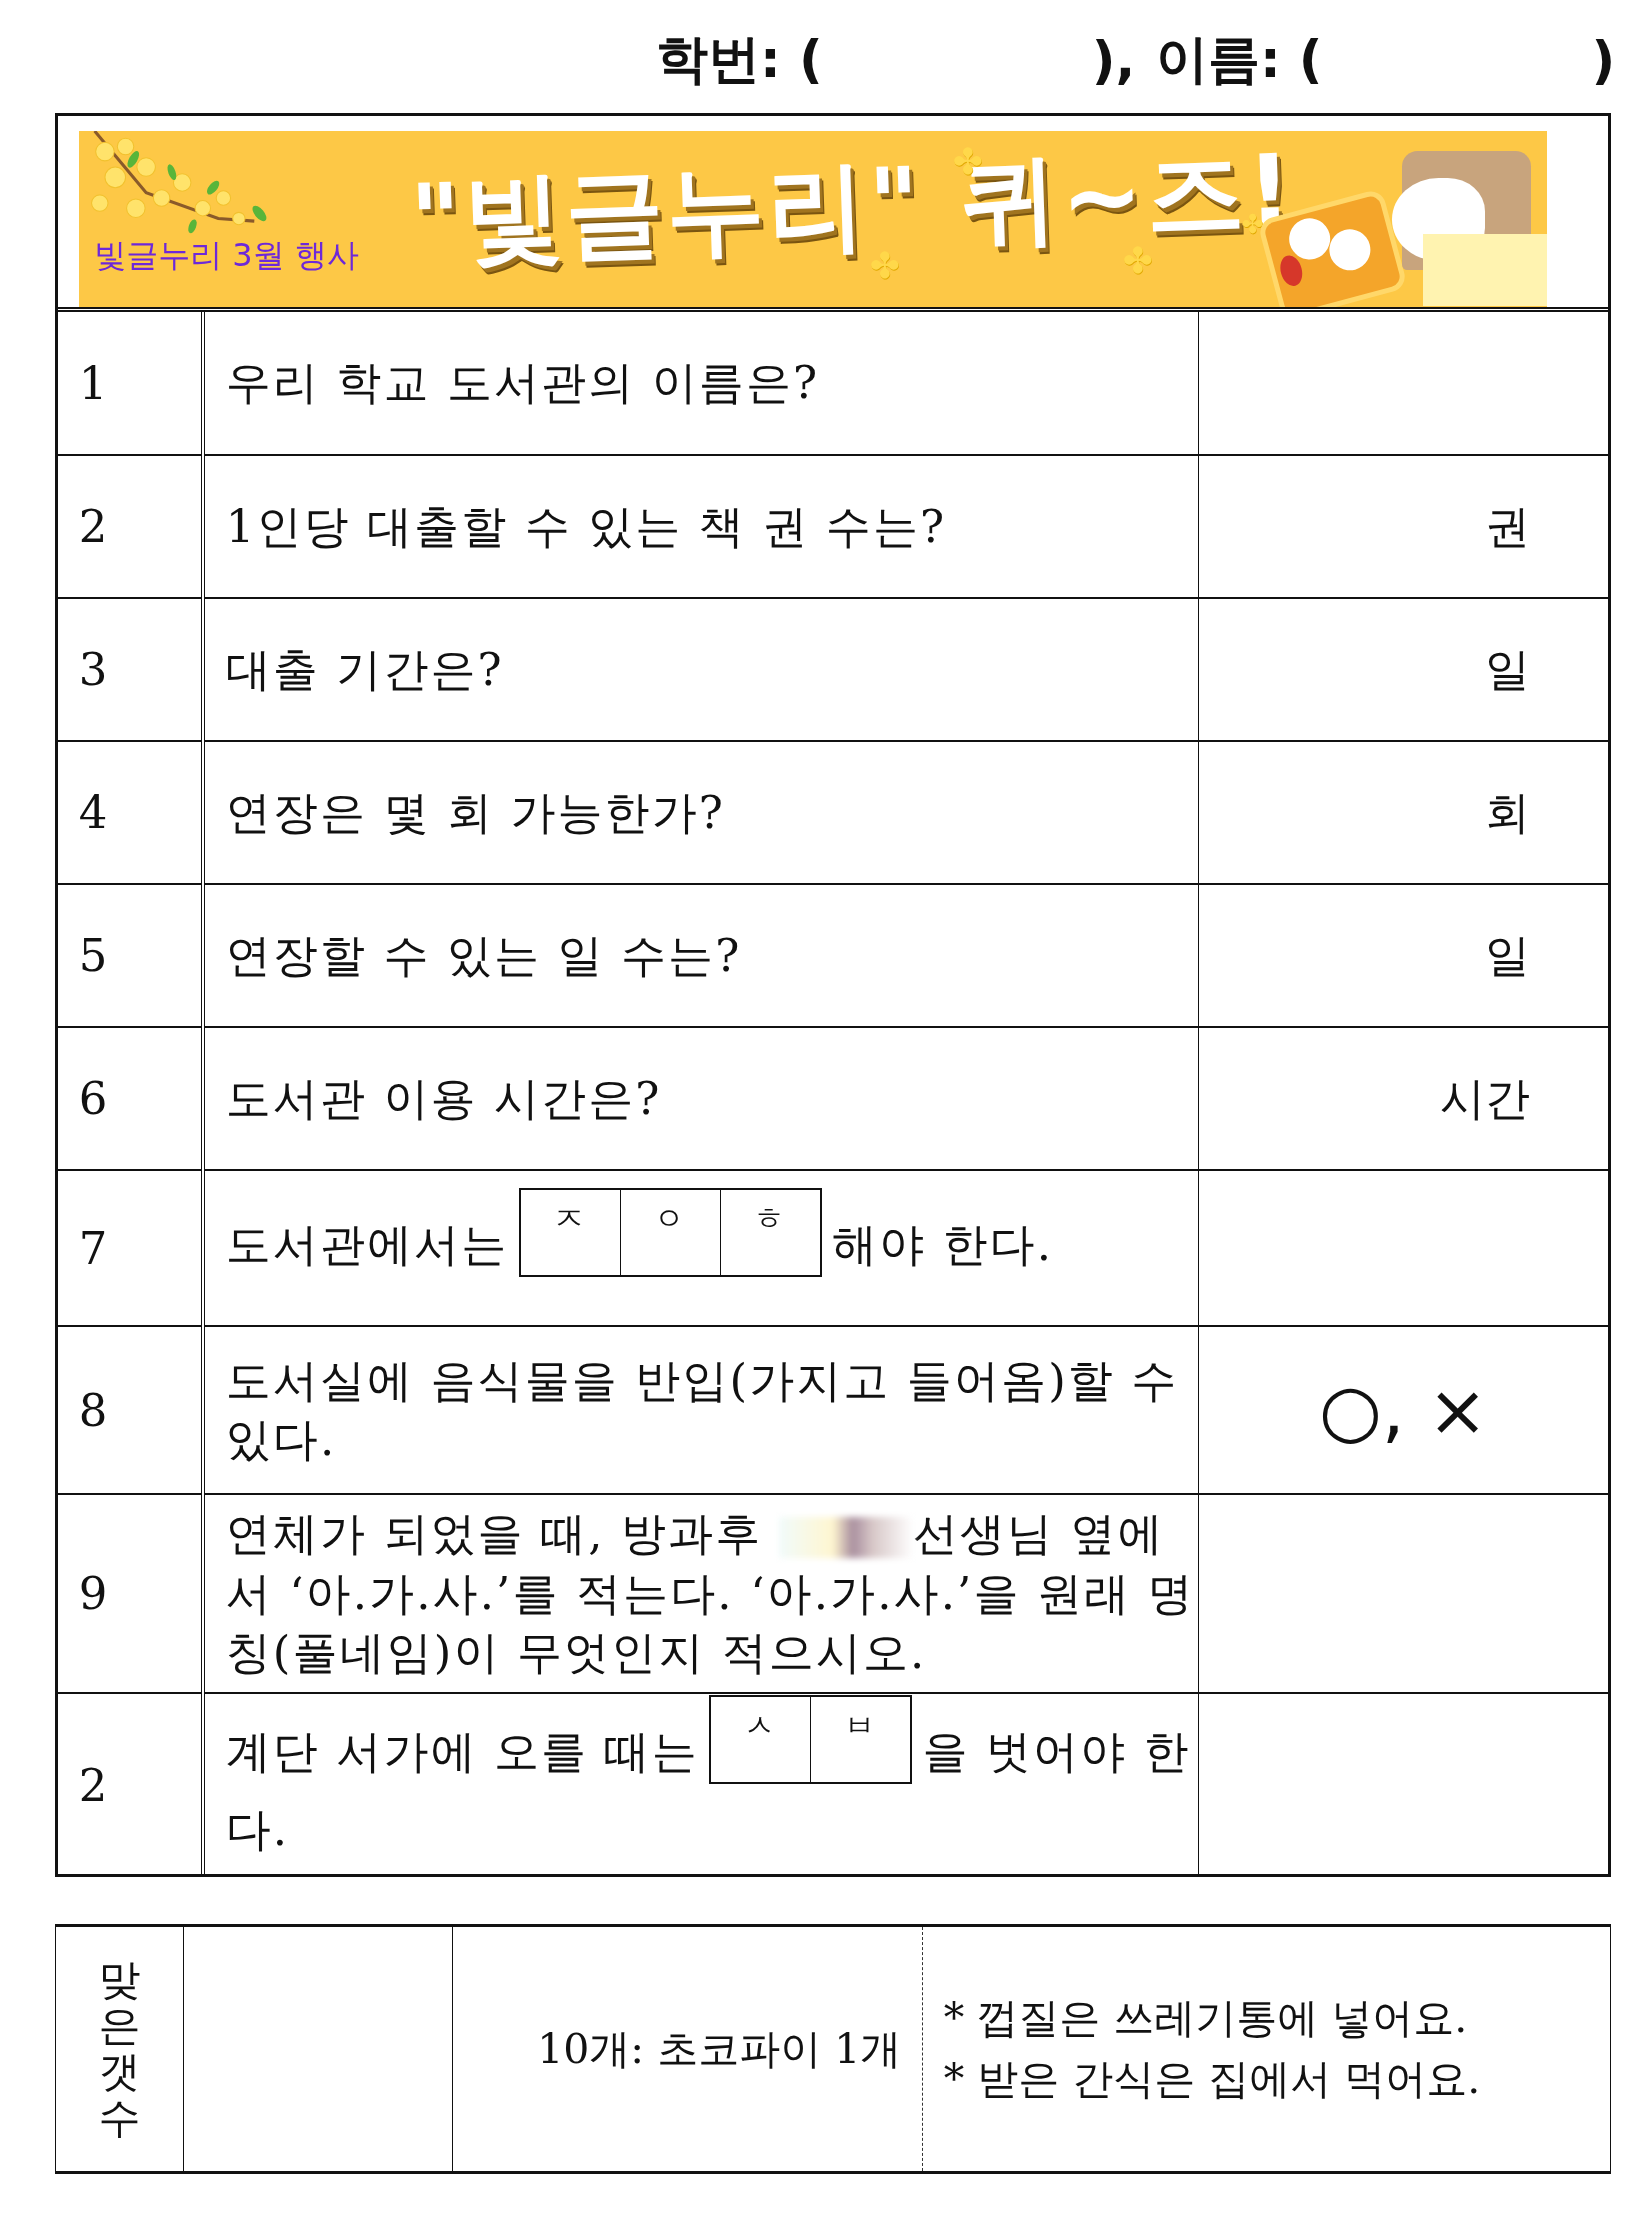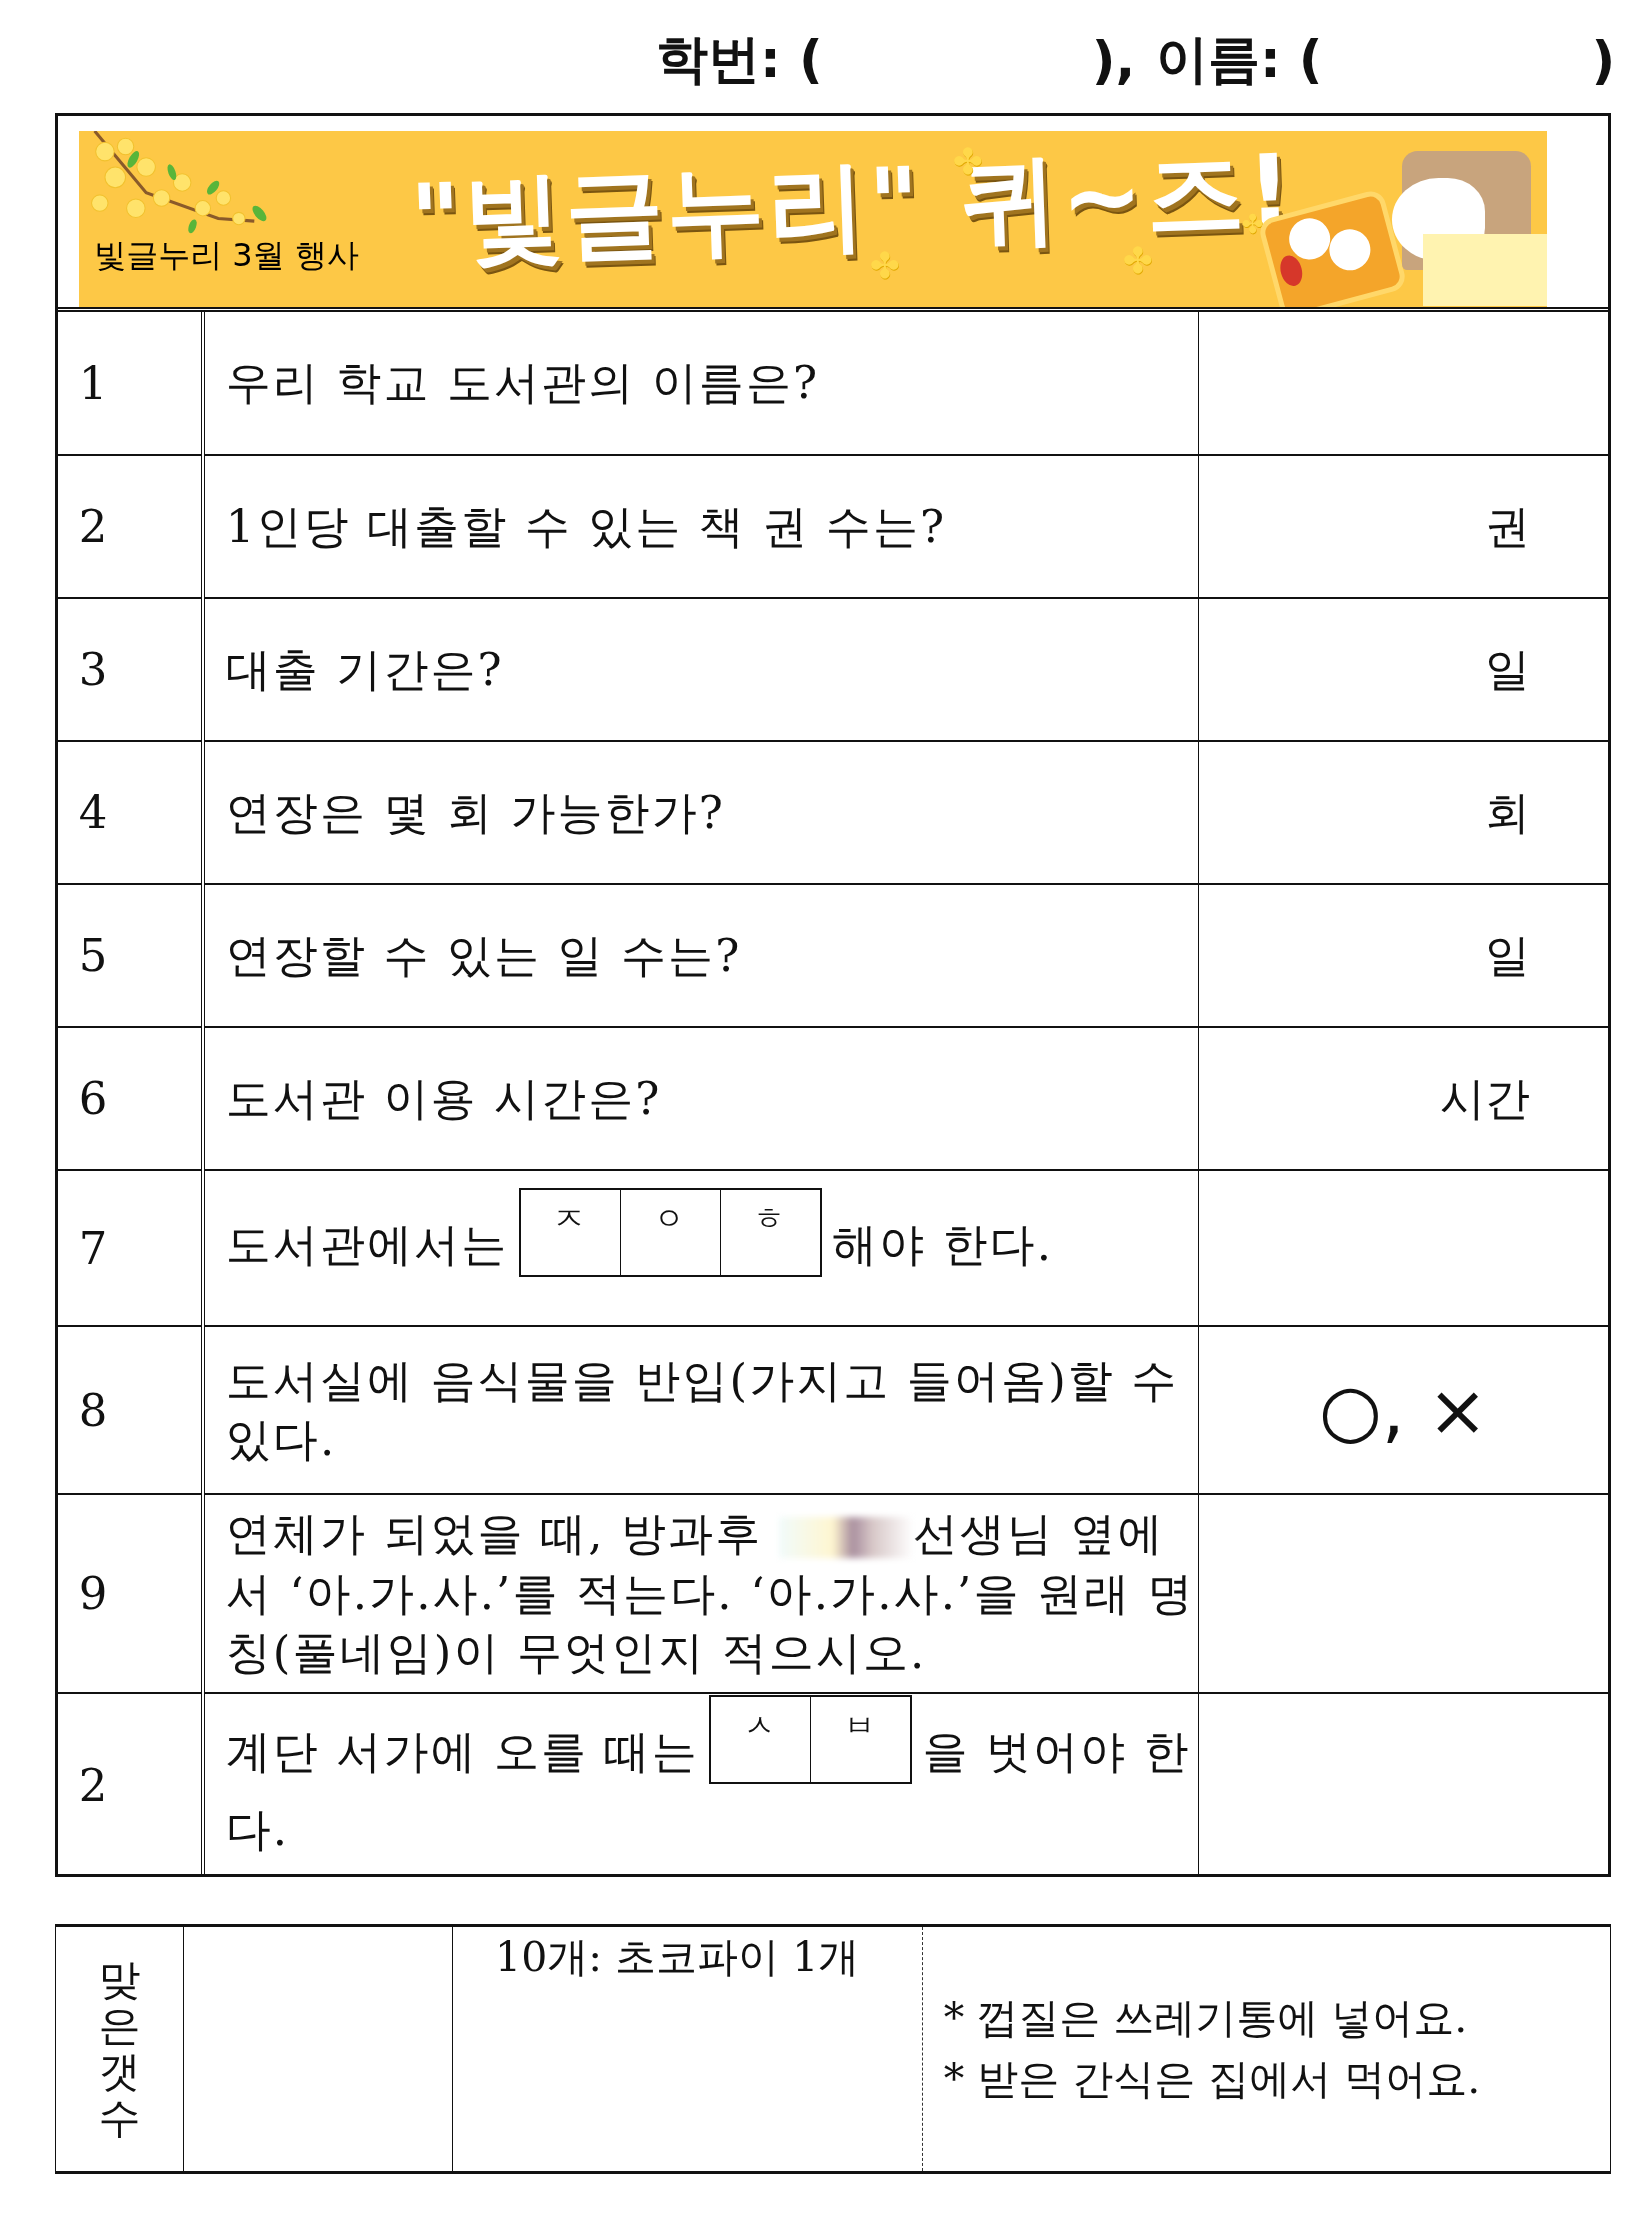--- a/index.html
+++ b/index.html
@@ -5,21 +5,21 @@
   html, body { margin: 0; padding: 0; background: #ffffff; }
   body { width: 1646px; height: 2216px; position: relative; font-family: "DejaVu Serif", "Liberation Serif", serif; color: #111; overflow: hidden; }
   .header-line { position: absolute; top: 20.7px; left: 656px; width: 972px; height: 78px; font-family: "DejaVu Sans", "Liberation Sans", sans-serif; font-weight: bold; font-size: 52px; white-space: pre; display: flex; align-items: center; }
   .header-line span { display: inline-block; }
   .blank { display: inline-block; }
 
   .quiz-frame { position: absolute; left: 55px; top: 113px; width: 1556px; height: 1764px; border: 3.6px solid #111; box-sizing: border-box; }
   .banner-cell { position: absolute; left: 0; top: 0; width: 100%; height: 196px; border-bottom: 5.2px double #111; box-sizing: border-box; background: #fff; }
   .banner { position: absolute; left: 20.7px; top: 14.5px; width: 1468px; height: 176px; background: #fdc846; overflow: hidden; }
   .banner .branch { position: absolute; left: 5.2px; top: 0; width: 217px; height: 103px; }
-  .banner .subtitle { position: absolute; left: 15.5px; top: 103px; font-family: "DejaVu Sans", "Liberation Sans", sans-serif; font-size: 32px; color: #000000; }
+  .banner .subtitle { position: absolute; left: 15.5px; top: 103px; font-family: "DejaVu Sans", "Liberation Sans", sans-serif; font-size: 32px; color: #6d28d9; }
   .banner .title { position: absolute; left: 331px; top: 10.3px; font-family: "DejaVu Sans", "Liberation Sans", sans-serif; font-weight: bold; font-size: 98px; color: #fff; letter-spacing: 3.1px; text-shadow: 3.1px 4.1px 0 #a0741f, 4.1px 6.2px 0 #7a5510; transform: rotate(-2deg); }
   .banner .flower { position: absolute; color: #ffd84a; font-size: 36px; text-shadow: 0.5px 0.5px 0 #e0a800; }
   .banner .lunchbox { position: absolute; left: 1189px; top: 72px; width: 119px; height: 93px; background: #f4a52a; border-radius: 15.5px; transform: rotate(-15deg); border: 5.2px solid #ffd86a; }
   .banner .face { position: absolute; width: 41px; height: 41px; border-radius: 50%; background: #fff; }
   .banner .dog { position: absolute; left: 1323px; top: 20.7px; width: 129px; height: 119px; background: #c8a47d; border-radius: 15.5px 15.5px 5.2px 5.2px; }
   .banner .dog-face { position: absolute; left: 1313px; top: 47px; width: 93px; height: 83px; background: #ffffff; border-radius: 50% 40% 40% 50%; }
   .banner .napkin { position: absolute; left: 1344px; top: 103px; width: 134px; height: 72px; background: #fff3b0; }
 
   table.quiz { position: absolute; left: 0; top: 196px; width: 100%; border-collapse: collapse; table-layout: fixed; }
   table.quiz td { border-bottom: 2.6px solid #111; vertical-align: middle; font-size: 45px; padding: 0; }
@@ -29,21 +29,21 @@
   td.answer { text-align: right; padding-right: 78px !important; }
   td.answer.ox { text-align: center; padding-right: 0 !important; font-size: 72px; font-family: "DejaVu Sans", sans-serif; }
   .box-group { display: inline-flex; vertical-align: middle; position: relative; top: -15.5px; border: 2.1px solid #111; margin: 0 10.3px; }
   .box-group span { display: inline-block; width: 99px; height: 85px; border-right: 1.6px solid #111; text-align: center; font-size: 31px; line-height: 57px; font-family: "DejaVu Sans", sans-serif; }
   .box-group span:last-child { border-right: none; }
   .blur { display: inline-block; width: 134px; height: 41px; background: linear-gradient(90deg, #f1fbfb, #fff6d0 40%, #a98f9f 55%, #d8c8c8 70%, #ffffff); filter: blur(3.1px); vertical-align: middle; }
 
   .score-frame { position: absolute; left: 55px; top: 1924px; width: 1556px; height: 250px; border-top: 3.6px solid #111; border-bottom: 3.6px solid #111; border-left: 1.6px solid #111; border-right: 1.6px solid #111; box-sizing: border-box; display: flex; }
   .score-label { width: 127px; border-right: 1.6px solid #111; display: flex; flex-direction: column; align-items: center; justify-content: center; font-size: 42px; line-height: 1.1; }
   .score-blank { width: 268px; border-right: 1.6px solid #111; }
-  .reward-list { width: 470px; border-right: 1.6px dashed #333; display: flex; flex-direction: row; justify-content: center; font-size: 41px; line-height: 1.48; padding-right: 20.7px; box-sizing: border-box; }
+  .reward-list { width: 470px; border-right: 1.6px dashed #333; display: flex; flex-direction: column; justify-content: center; font-size: 41px; line-height: 1.48; padding-right: 20.7px; box-sizing: border-box; }
   .reward-list div { white-space: pre; }
   .reward-list .r1, .reward-list .r2 { text-align: right; }
   .reward-list .r3, .reward-list .r4 { padding-left: 72px; }
   .notes { flex: 1; display: flex; flex-direction: column; justify-content: center; font-size: 41px; line-height: 1.5; padding-left: 20.7px; }
 </style>
 </head>
 <body>
 
 <div class="header-line">
   <span>학번: (</span>

